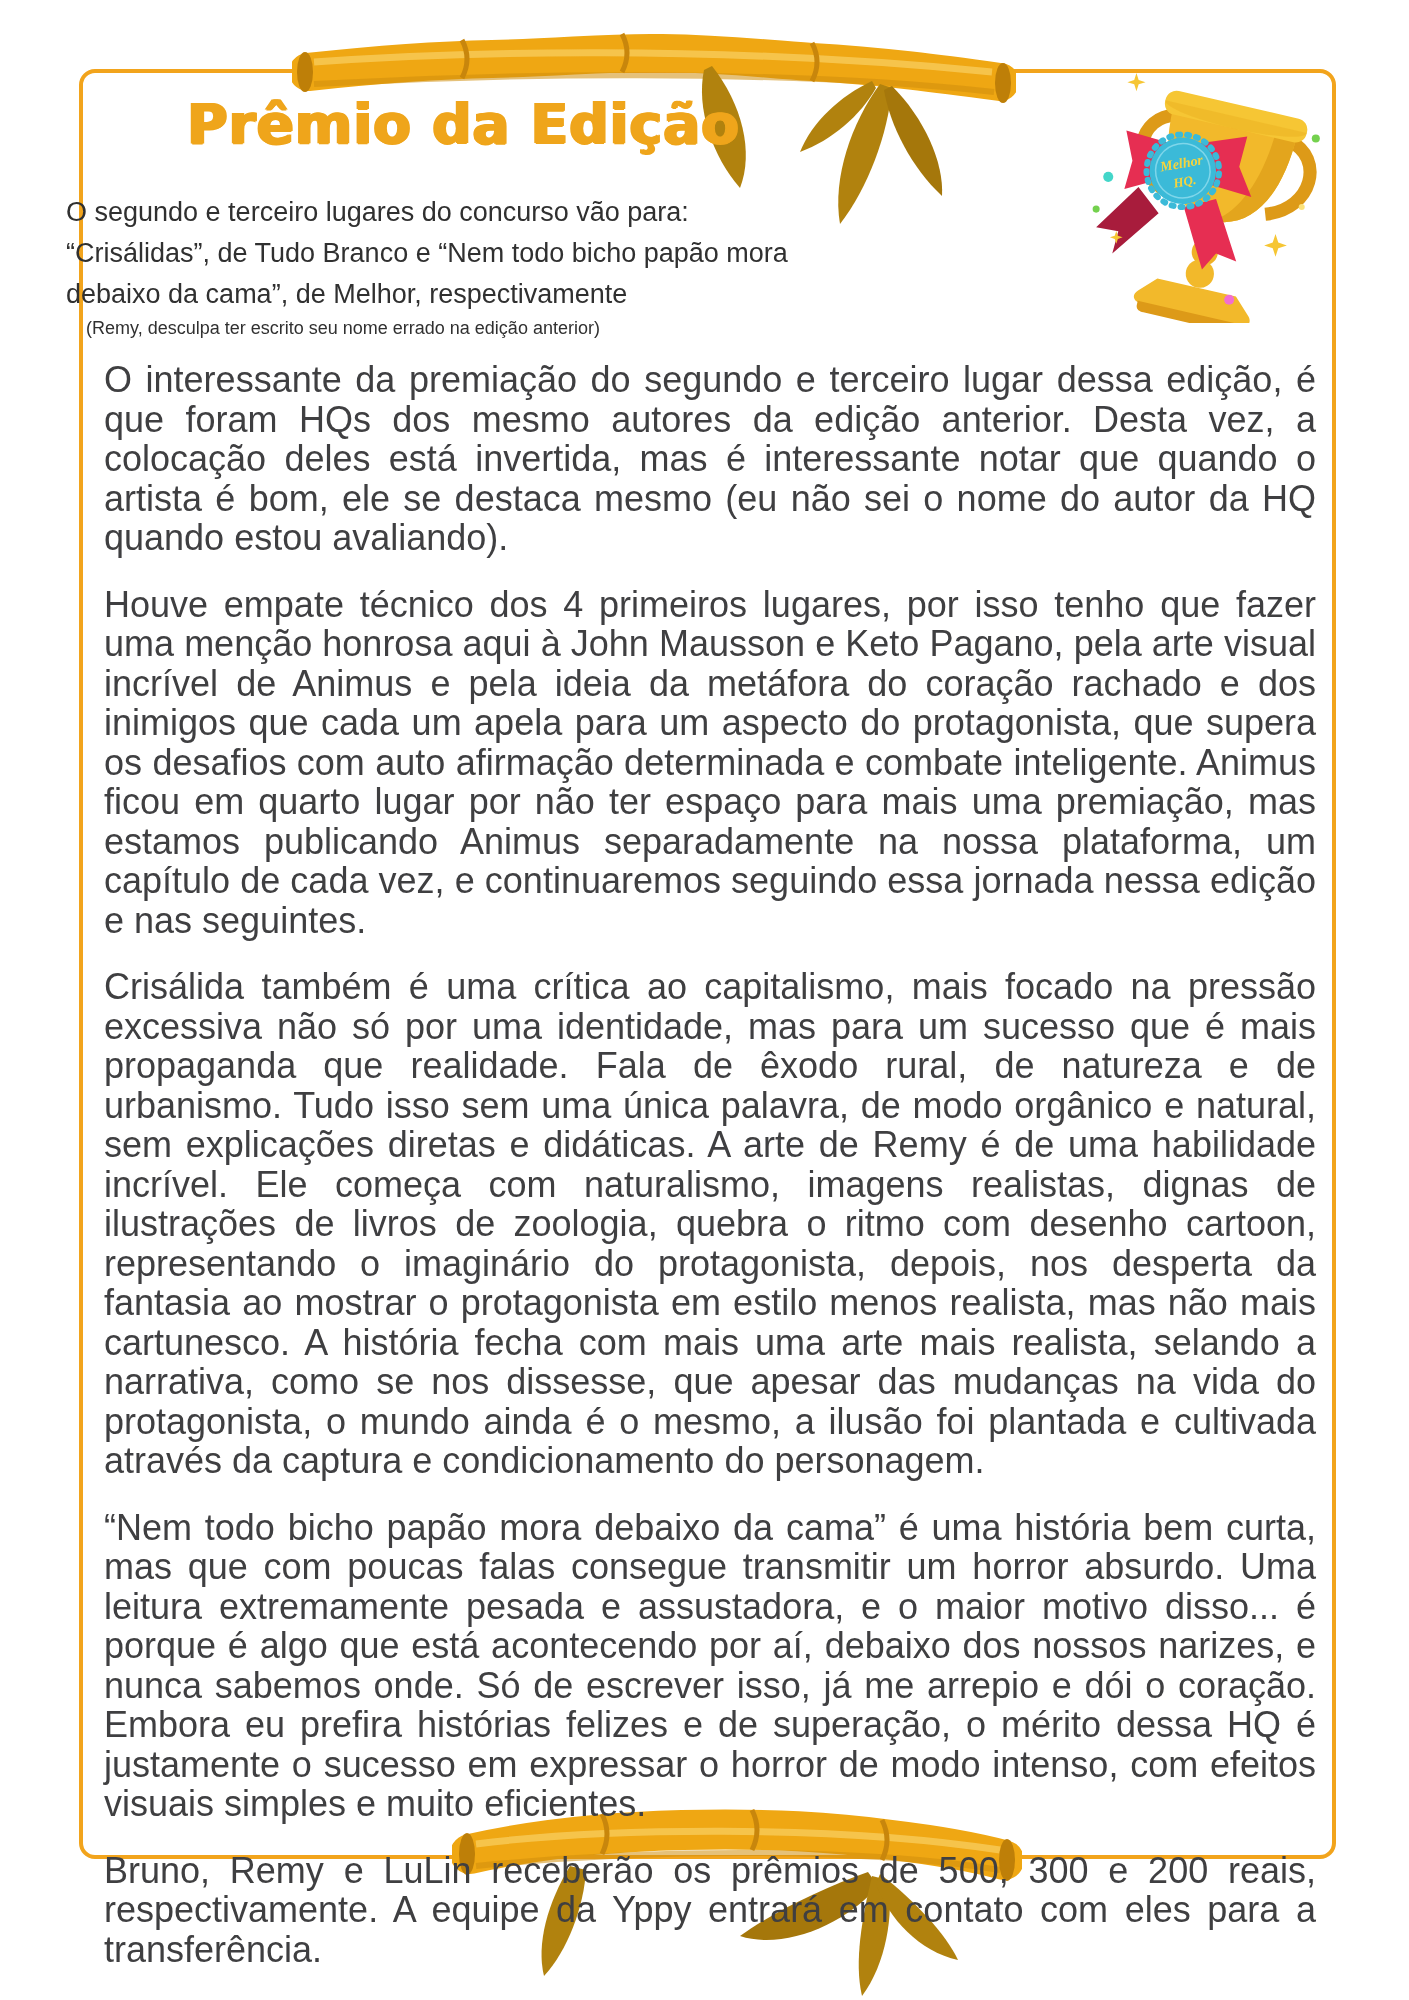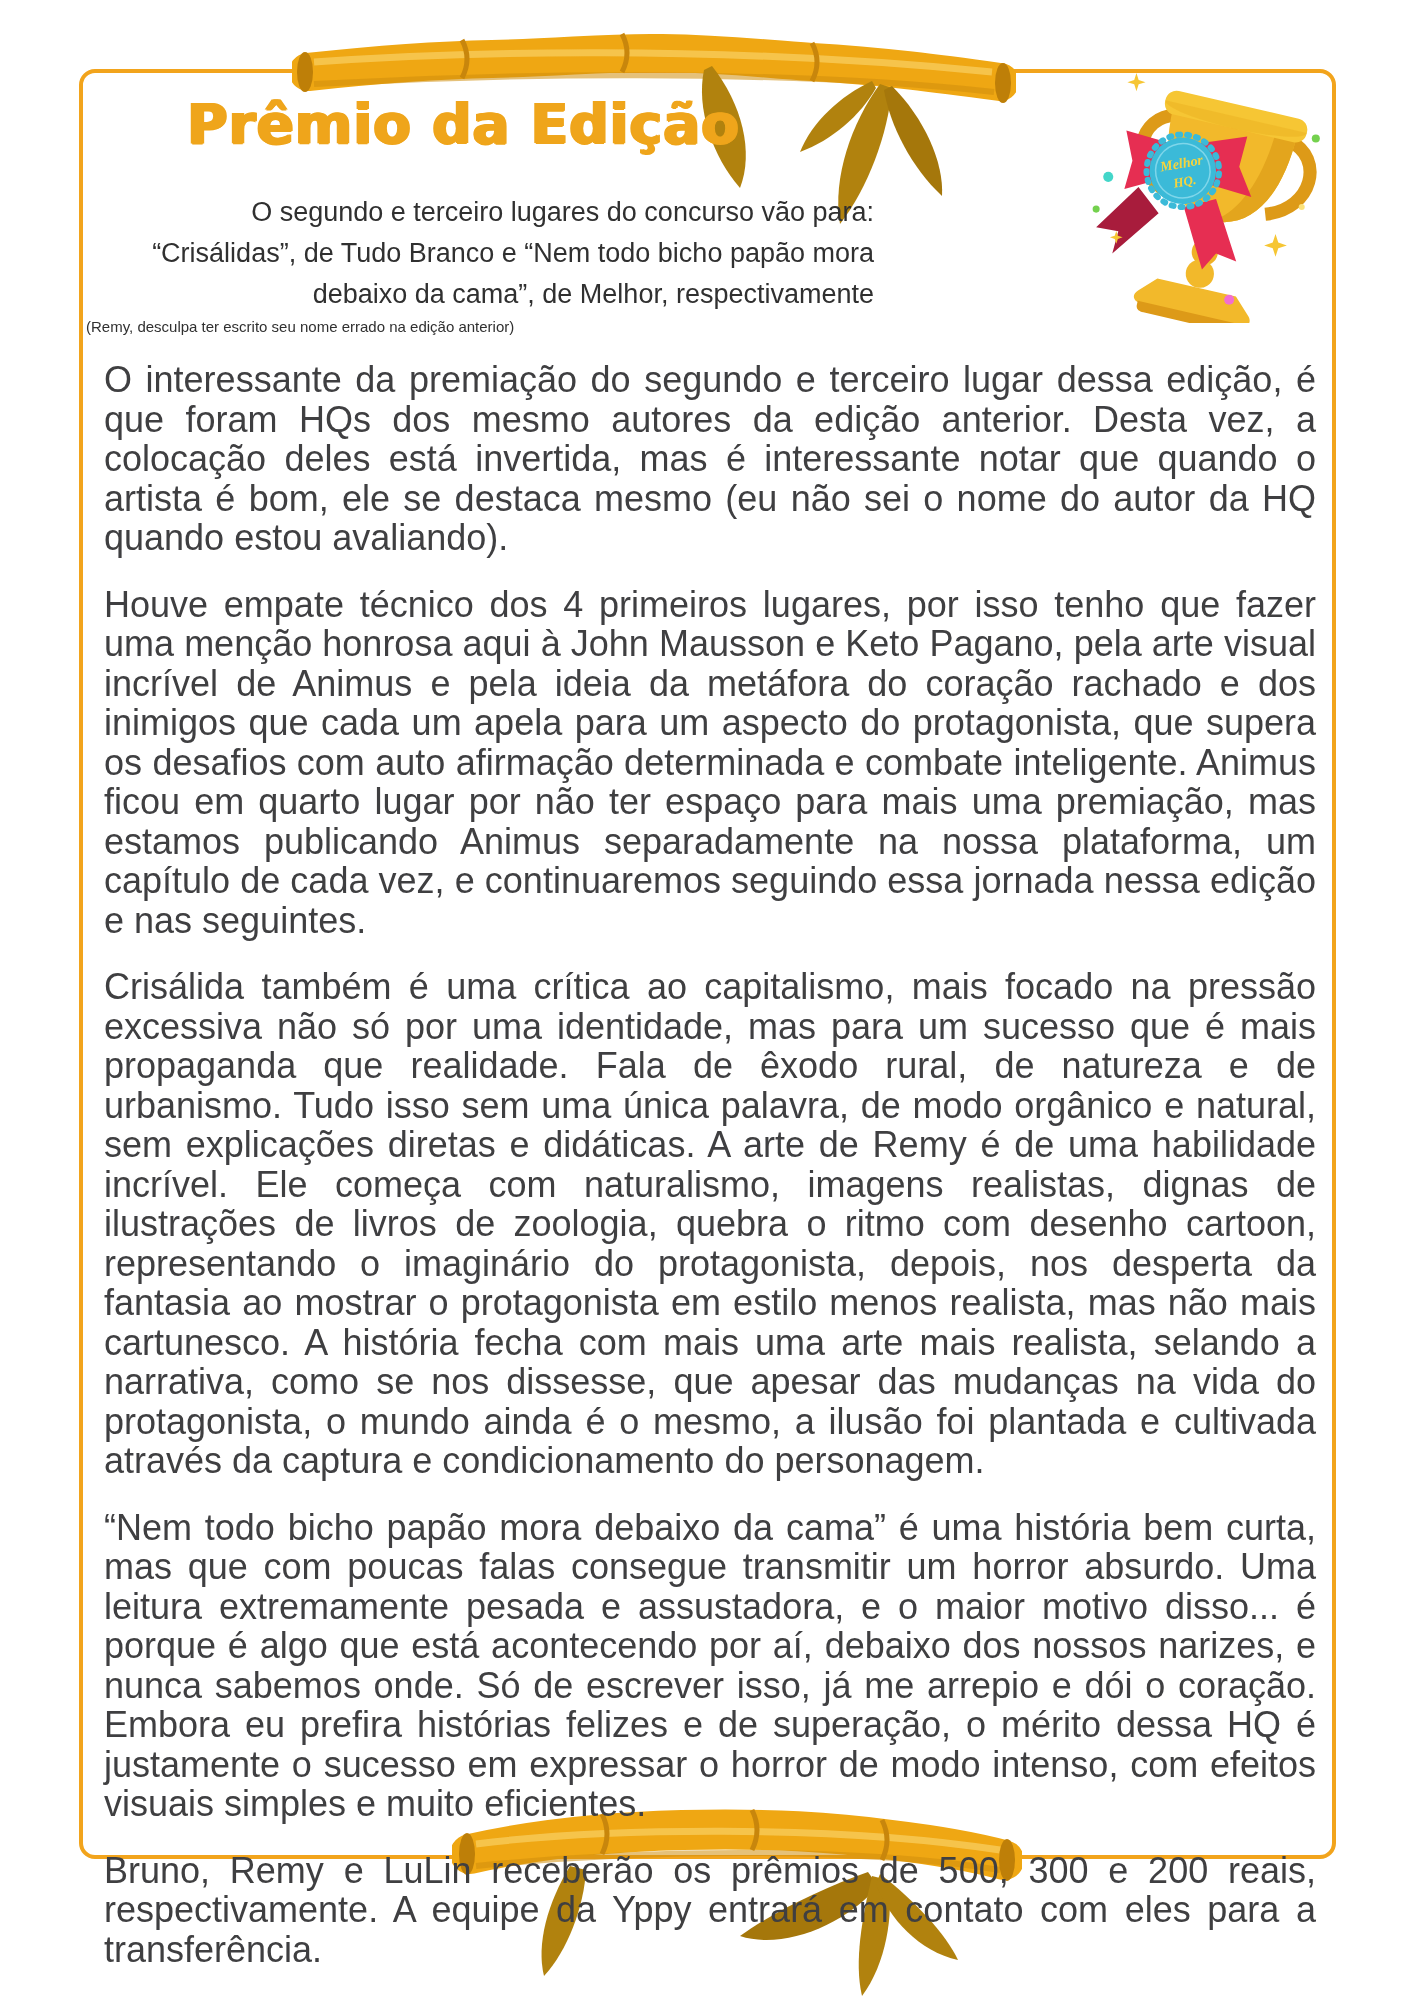--- a/index.html
+++ b/index.html
@@ -12,25 +12,25 @@
   .deco{position:absolute;z-index:2;}
   .deco svg{display:block;}
 
   .text-layer{position:absolute;z-index:3;left:0;top:0;width:100%;}
 
   .title{position:absolute;left:80px;top:92px;width:660px;text-align:right;
          font-family:"DejaVu Sans", sans-serif;font-weight:bold;font-size:55px;
          color:#EFA51B;letter-spacing:1px;
          text-shadow:1.4px 0 0 #EFA51B,-1.4px 0 0 #EFA51B,0 1.2px 0 #EFA51B;}
 
-  .subtitle{position:absolute;left:54px;top:192px;width:820px;text-align:right;
+  .subtitle{position:absolute;left:66px;top:192px;width:820px;text-align:left;
             font-size:27px;line-height:41px;color:#303030;}
   .subtitle .line{white-space:nowrap;}
 
-  .note{position:absolute;left:86px;top:318px;font-size:15px;color:#303030;}
+  .note{position:absolute;left:86px;top:318px;font-size:18px;color:#303030;}
 
   .article{position:absolute;left:104px;top:360px;width:1212px;
            font-size:36px;line-height:39.5px;color:#3F3F41;text-align:justify;}
   .article p{margin:0 0 27px 0;}
 </style>
 </head>
 <body>
 
 <div class="frame"></div>
 

